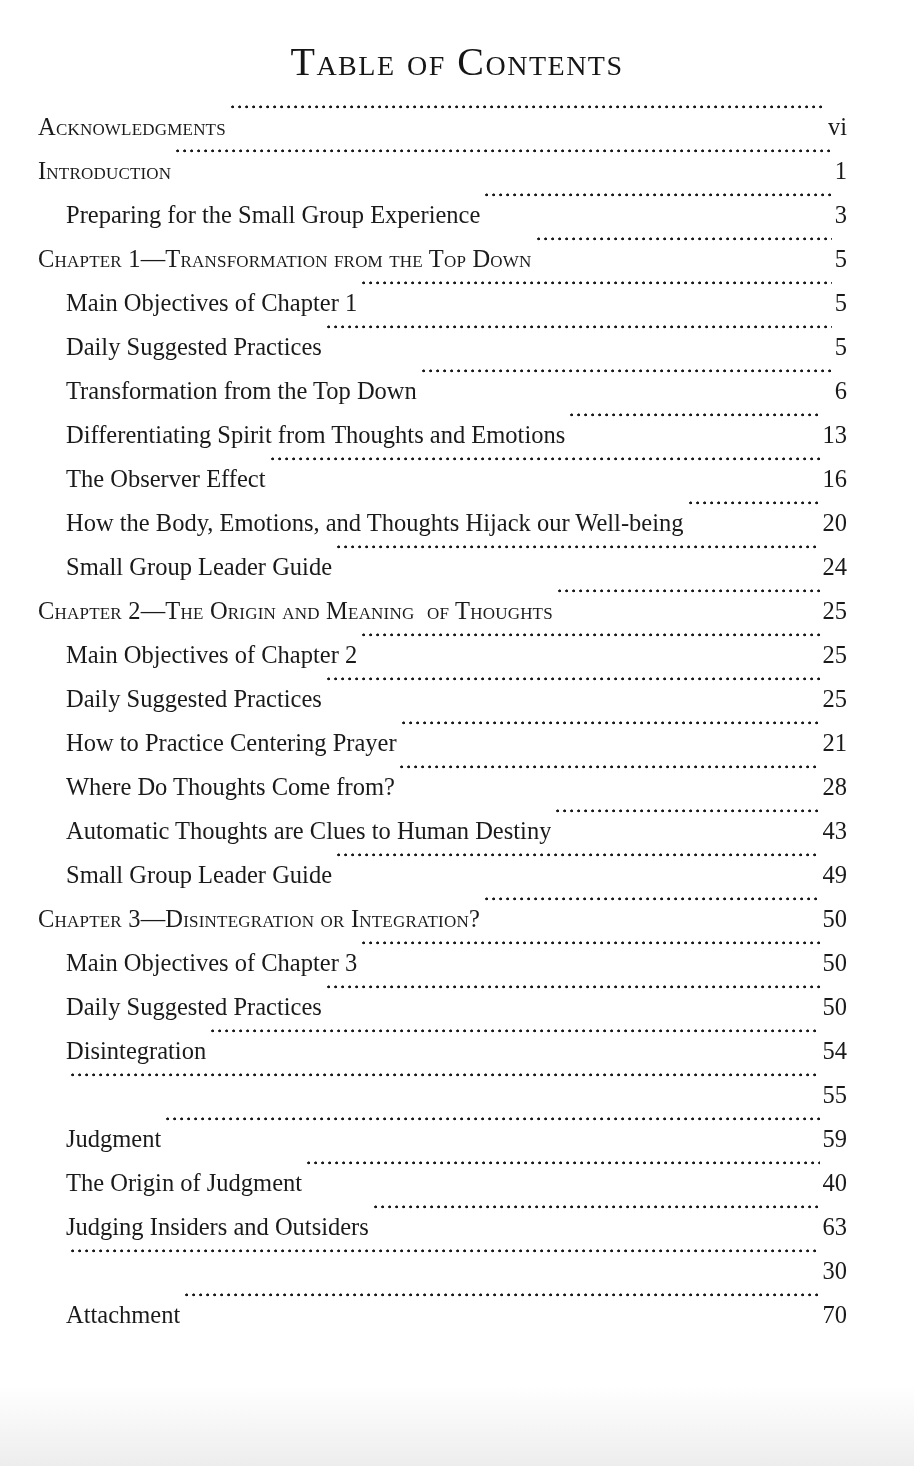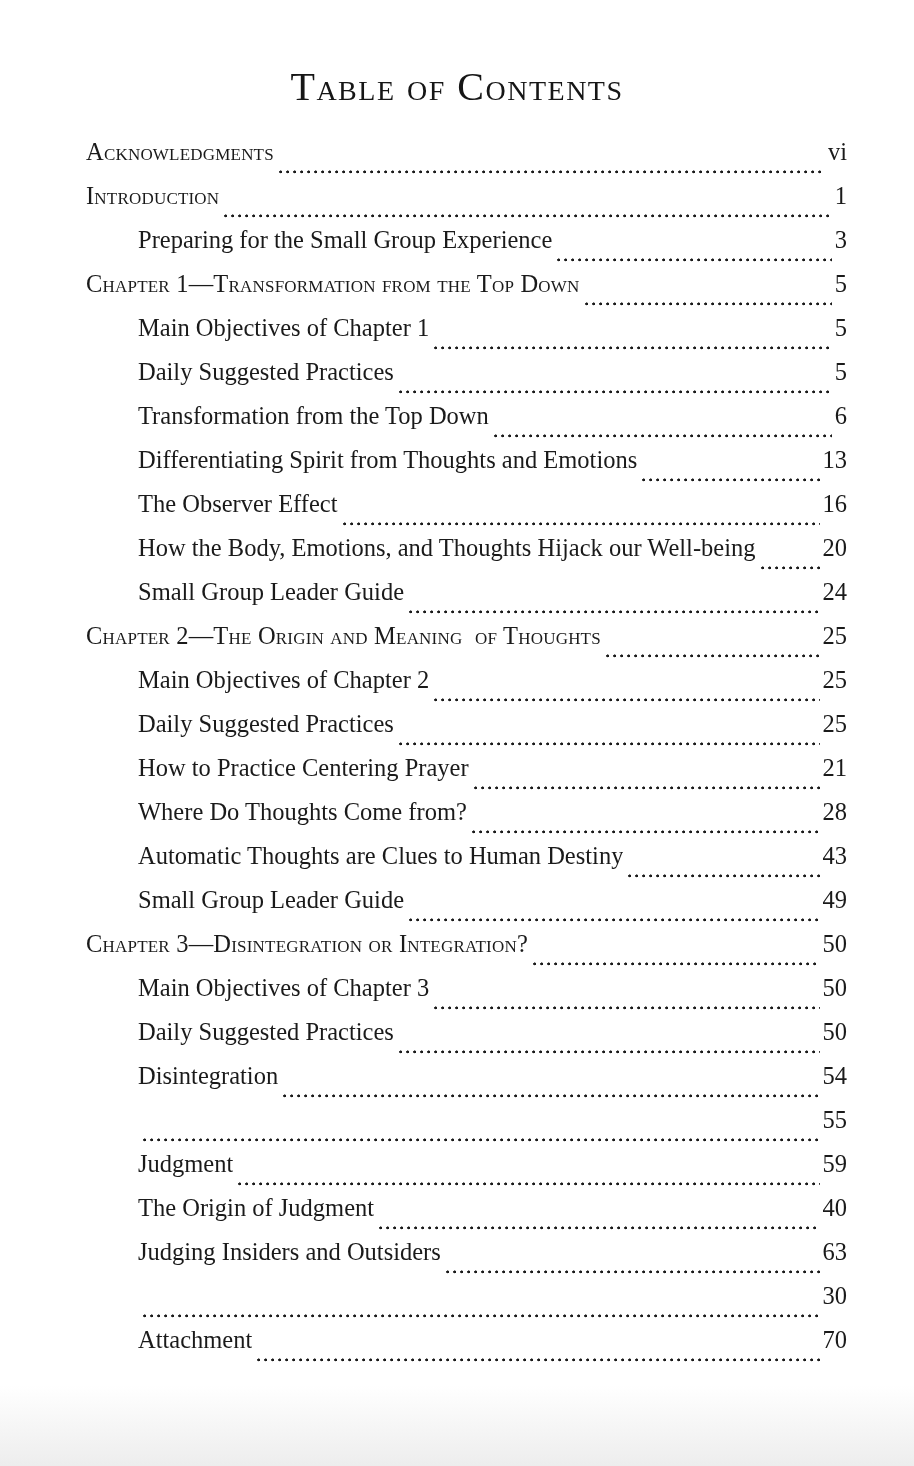--- a/index.html
+++ b/index.html
@@ -15,43 +15,42 @@
     color: #1a1a1a;
   }
   .page {
     position: relative;
     width: 914px;
     height: 1466px;
     background: linear-gradient(180deg, #ffffff 0%, #ffffff 94.5%, #ededed 100%);
   }
   .page-title {
     margin: 0;
-    padding-top: 63px;
+    padding-top: 38px;
     text-align: center;
     font-size: 40px;
     line-height: 48px;
     font-weight: normal;
     font-variant: small-caps;
     letter-spacing: 1.5px;
     color: #161616;
   }
   .toc {
     margin-top: 19px;
   }
   .toc-row {
     display: flex;
-    align-items: flex-end;
+    align-items: flex-start;
     height: 44px;
     line-height: 44px;
     padding-right: 67px;
     font-size: 24.5px;
-    margin-left: 48px;
   }
   .toc-row.level-top { padding-left: 38px; }
-  .toc-row.level-sub { padding-left: 90px; }
+  .toc-row.level-sub { padding-left: 66px; }
   .toc-label {
     white-space: pre;
     flex: 0 1 auto;
     overflow: hidden;
   }
   .level-top .toc-label {
     font-variant: small-caps;
     letter-spacing: 0.2px;
   }
   .toc-leader {

